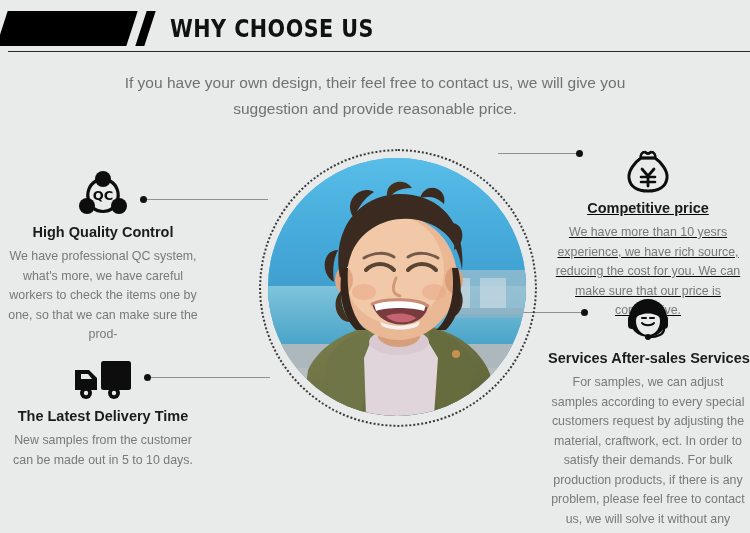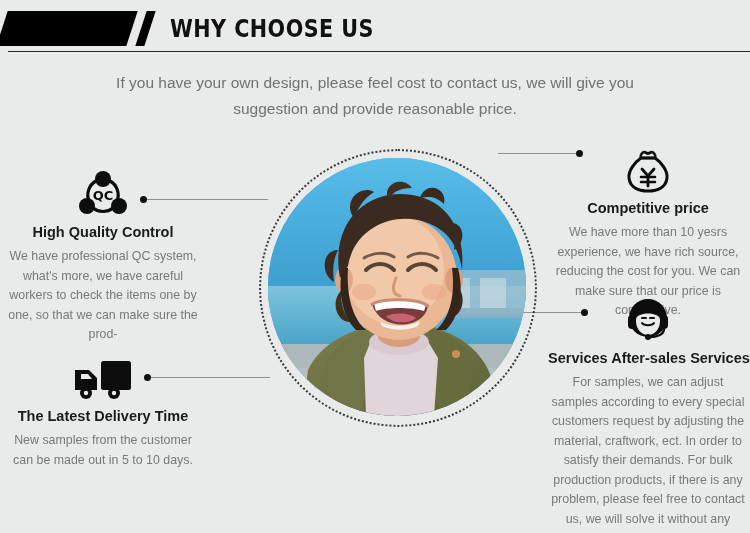--- a/index.html
+++ b/index.html
@@ -147,37 +147,37 @@
     color: #77797a;
     margin-top: 7px;
     font-family: "Liberation Sans", sans-serif;
   }
 
   .feature-left { width: 210px; left: -2px; }
   .feature-right { width: 200px; left: 548px; }
 
   #feat-qc       { top: 170px; }
   #feat-delivery { top: 354px; }
-  #feat-price    { top: 146px; }
+  #feat-price    { top: 146px; text-decoration: underline; }
   #feat-service  { top: 296px; }
 
   .feature-left .feature-body { padding: 0 6px; }
   .feature-right .feature-body { padding: 0 2px; }
 </style>
 </head>
 <body>
 
 <div class="header">
   <div class="header-bar"></div>
   <div class="header-slash"></div>
   <div class="header-title">WHY CHOOSE US</div>
   <div class="header-rule"></div>
 </div>
 
-<div class="subtitle">If you have your own design, please feel cost to contact us, we will give you suggestion and provide reasonable price.</div>
+<div class="subtitle">If you have your own design, their feel free to contact us, we will give you suggestion and provide reasonable price.</div>
 
 <div class="conn" style="left:146px; top:199px; width:122px;"></div>
 <div class="conn-dot" style="left:140px; top:196px;"></div>
 
 <div class="conn" style="left:150px; top:377px; width:120px;"></div>
 <div class="conn-dot" style="left:144px; top:374px;"></div>
 
 <div class="conn" style="left:498px; top:153px; width:80px;"></div>
 <div class="conn-dot" style="left:576px; top:150px;"></div>
 

